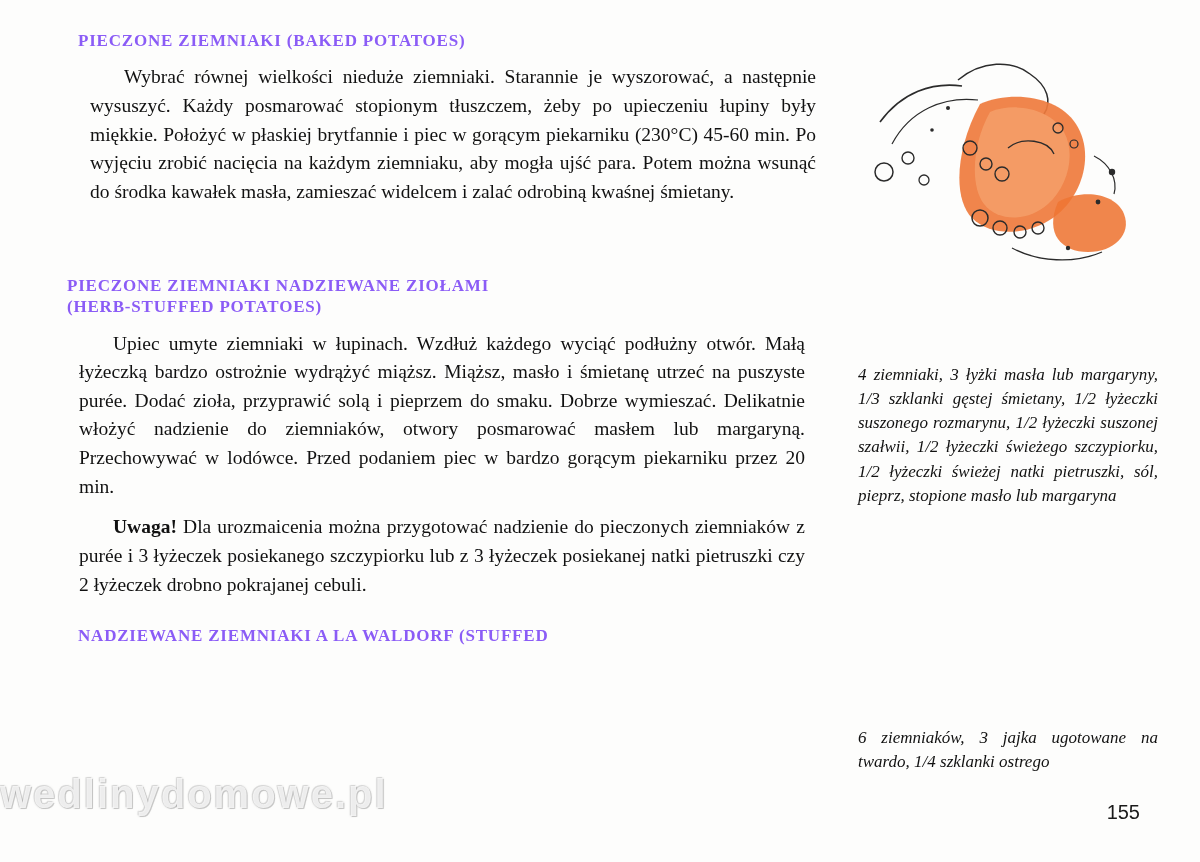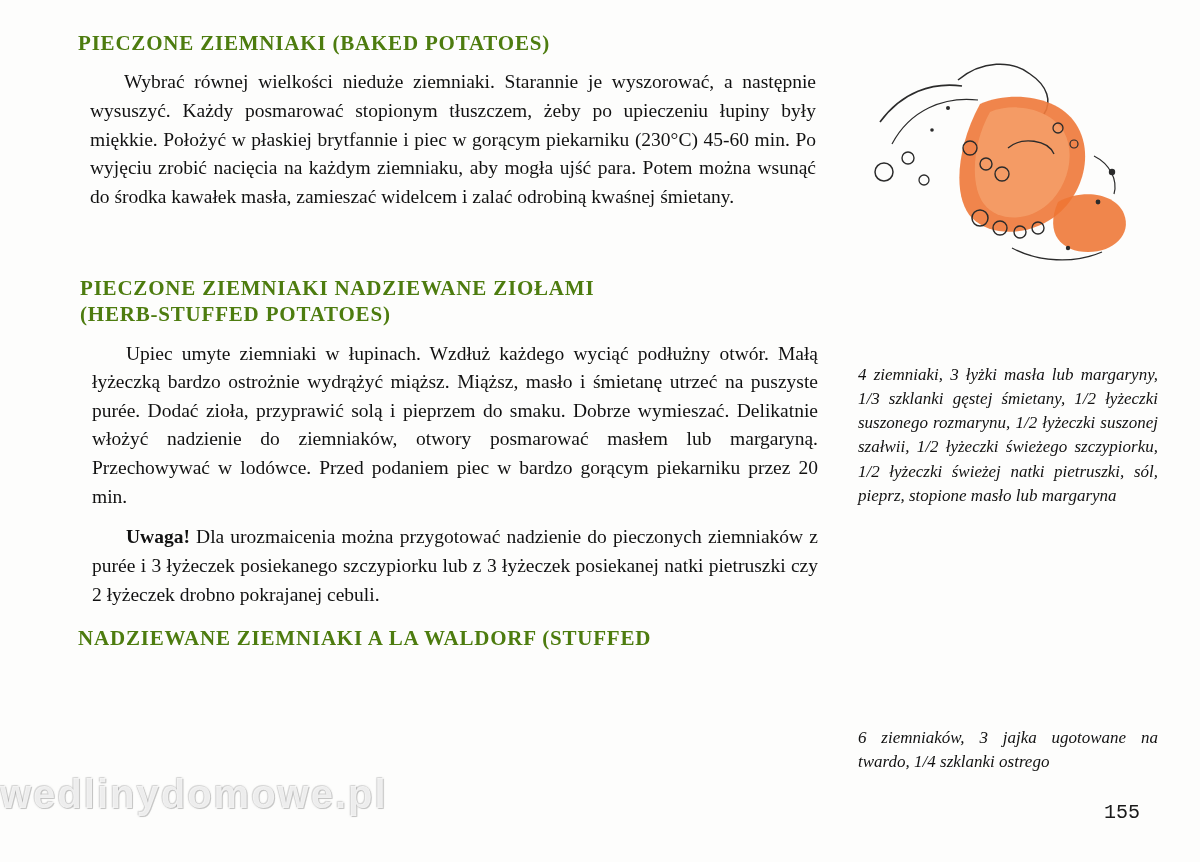--- a/index.html
+++ b/index.html
@@ -17,24 +17,24 @@
   }
 
   .page {
     position: absolute;
     inset: 0;
     background: #fdfdfc;
   }
 
   
   .recipe-title {
-    color: #4d7c0f;
+    color: #8b5cf6;
     font-family: "Liberation Serif", serif;
     font-weight: bold;
-    font-size: 21px;
+    font-size: 17px;
     letter-spacing: 0.8px;
     line-height: 1.25;
     margin: 0 0 10px 0;
   }
   .recipe-title .line2 {
     display: block;
     text-align: left;
   }
 
   
@@ -62,41 +62,41 @@
     font-style: italic;
     font-size: 17px;
     line-height: 1.42;
     color: #111111;
     text-align: justify;
     margin: 18px;
   }
 
   
   .block-1 { position: absolute; left: 78px; top: 30px; width: 750px; }
-  .block-2 { position: absolute; left: 80px; top: 275px; width: 750px; }
+  .block-2 { position: absolute; left: 67px; top: 275px; width: 750px; }
   .block-3 { position: absolute; left: 78px; top: 625px; width: 750px; }
 
   .side-2 { position: absolute; left: 840px; top: 345px; width: 300px; }
   .side-3 { position: absolute; left: 840px; top: 708px; width: 300px; }
 
   
   .illustration {
     position: absolute;
     left: 862px;
     top: 52px;
     width: 300px;
     height: 225px;
   }
 
   
   .page-number {
     position: absolute;
     right: 60px;
     bottom: 38px;
-    font-family: Liberation Mono, monospace;
+    font-family: Liberation Sans, sans-serif;
     font-size: 20px;
     color: #1a1a1a;
   }
 
   
   .watermark {
     position: absolute;
     left: 0;
     right: 0;
     bottom: 45px;

